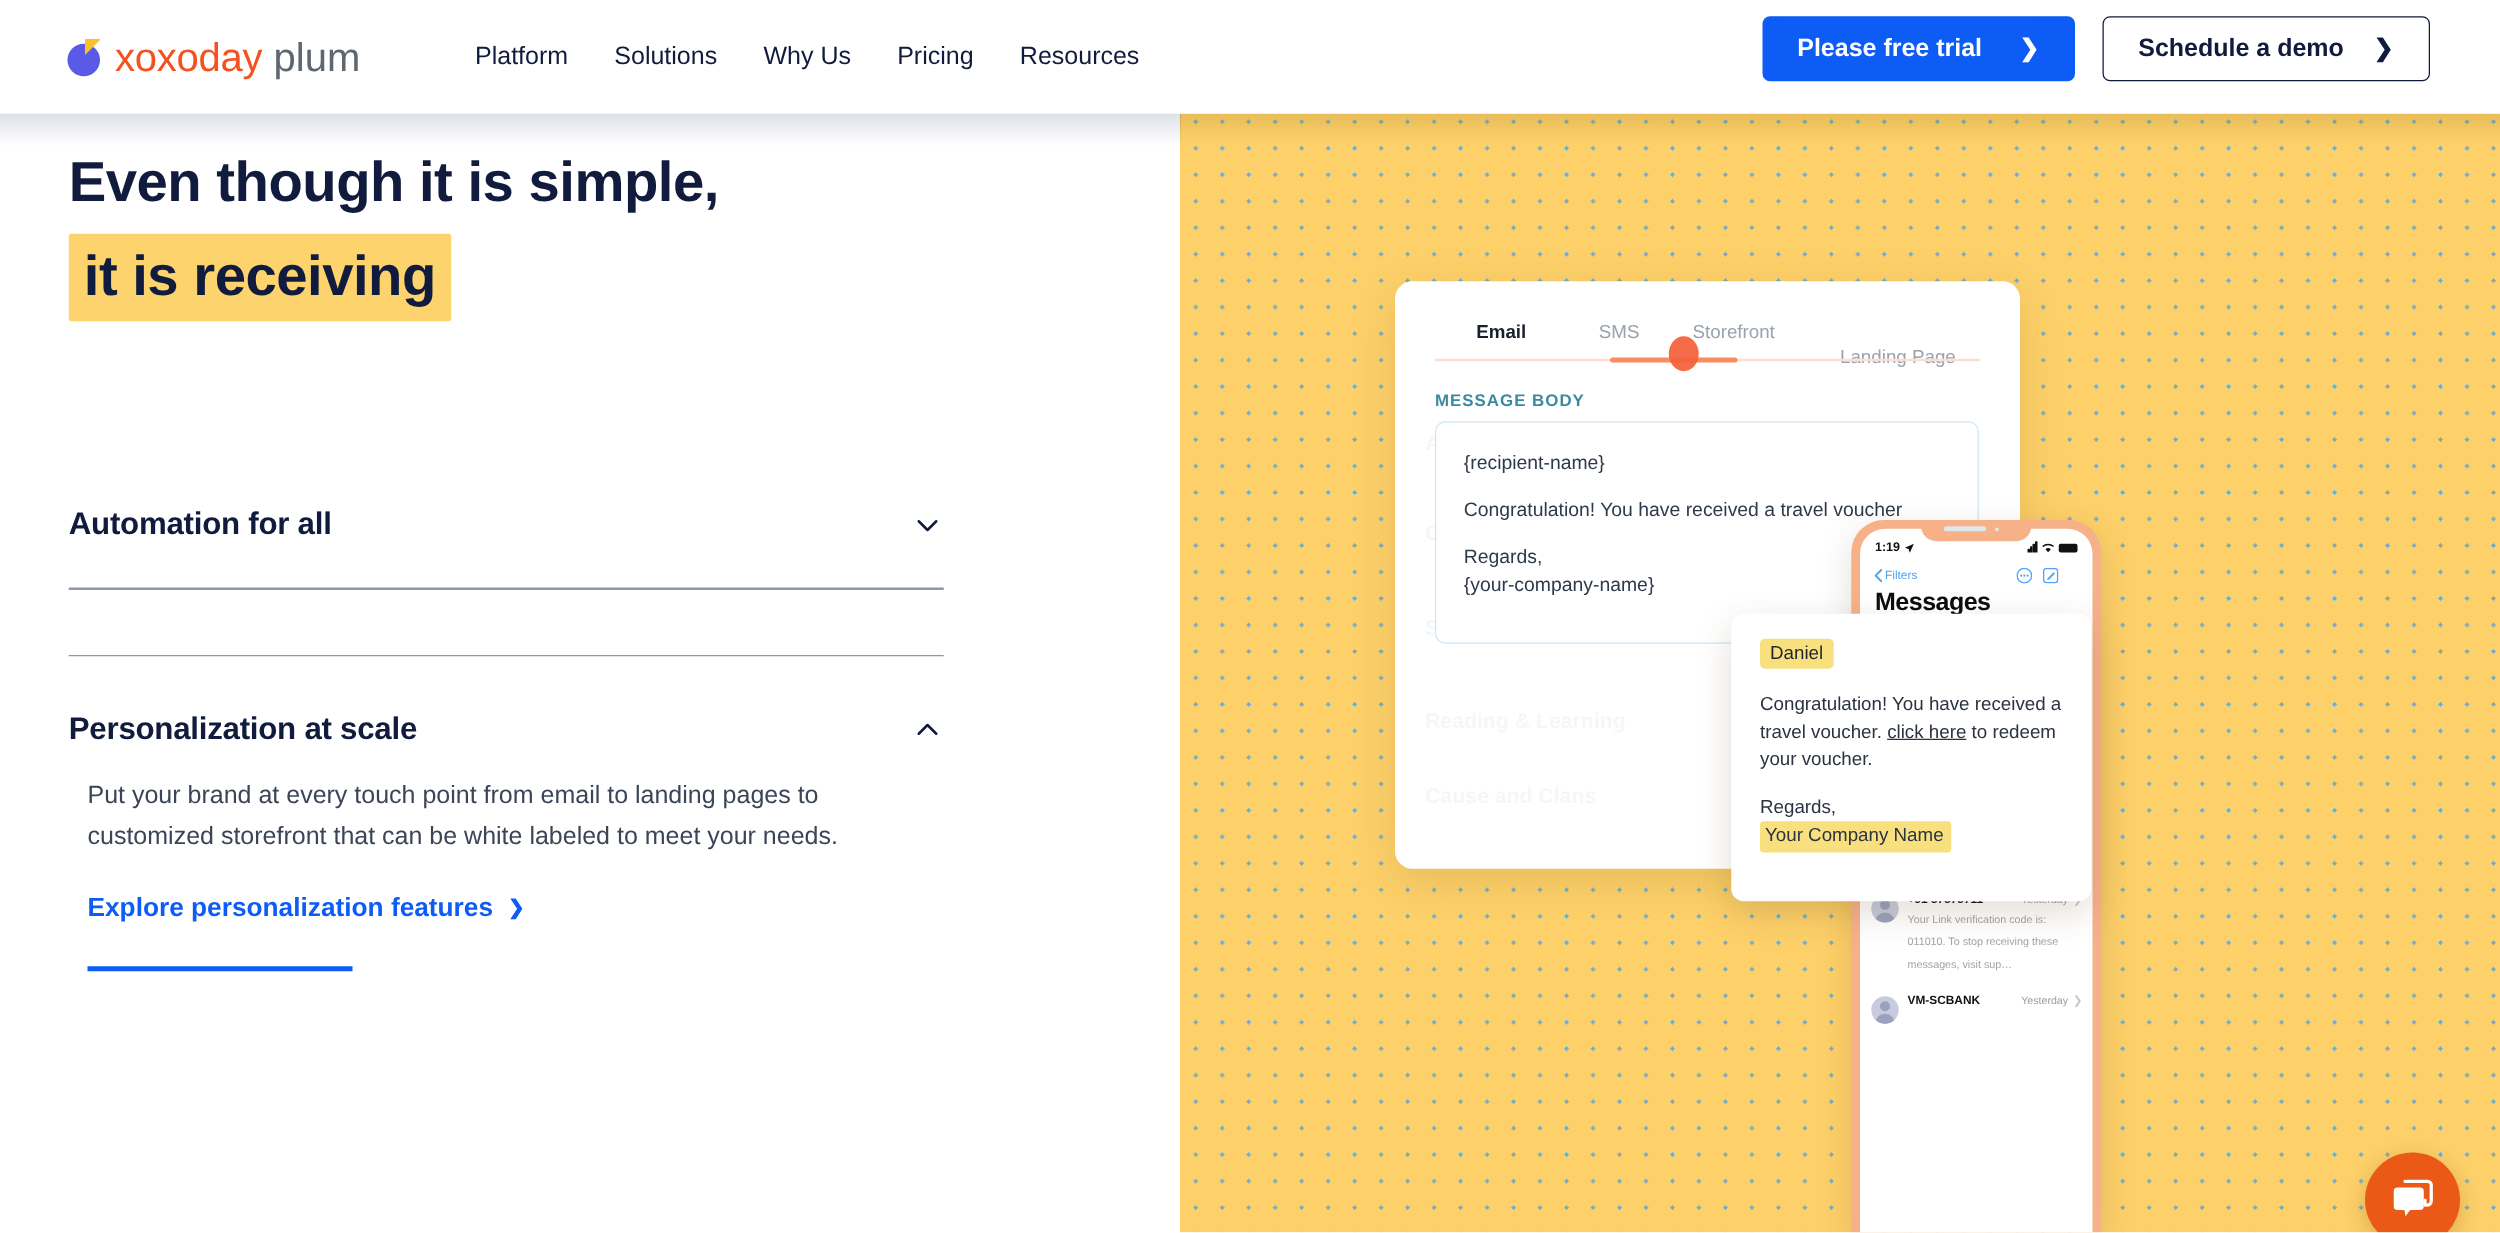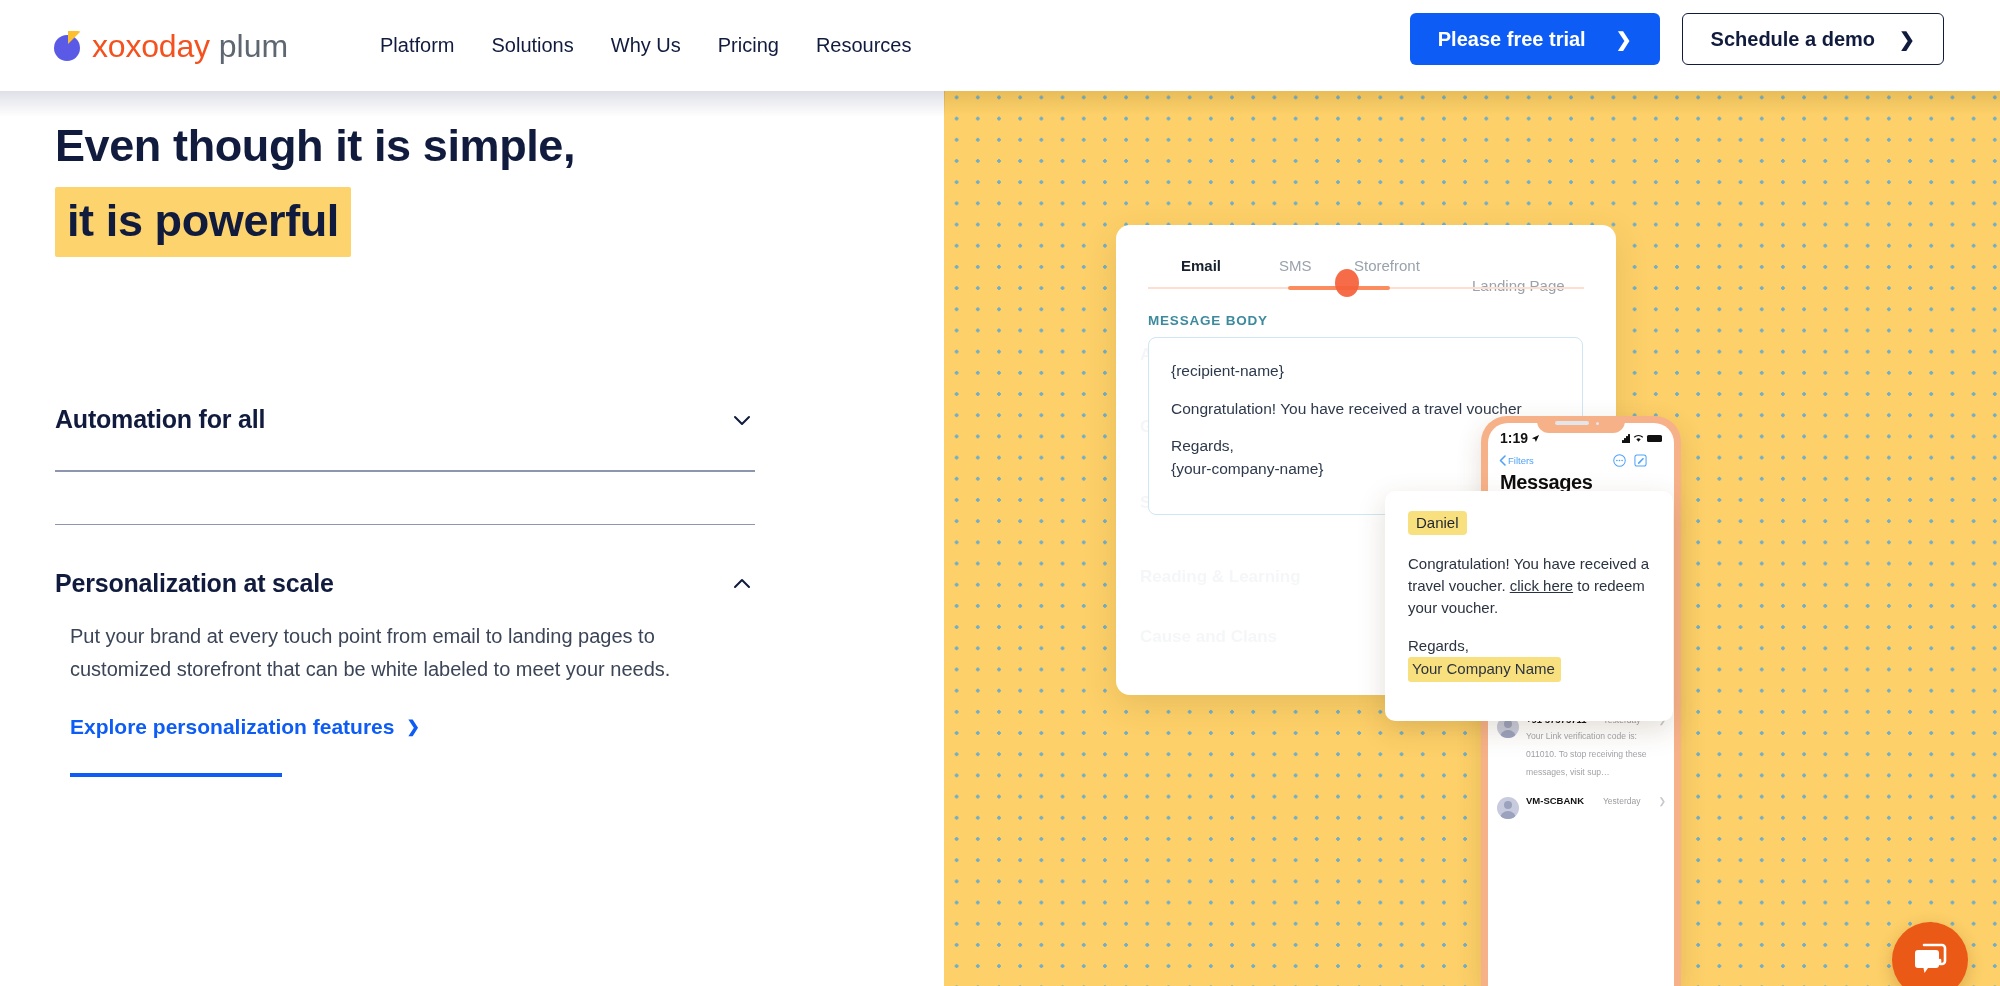--- a/index.html
+++ b/index.html
@@ -185,21 +185,21 @@
   }
   #notch-cam {
     position: absolute; left: 115px; top: 6px; width: 3px; height: 3px;
     background: #e2e5ea; border-radius: 50%; z-index: 5;
   }
   #status-bar {
     position: absolute; left: 0; top: 6px; width: 186px; height: 18px; z-index: 3;
     display: flex; align-items: center; justify-content: space-between;
     padding: 0 12px;
   }
-  #status-time { font-size: 14px; font-weight: 700; color: #111; display:flex; align-items:center; gap:3px;}
+  #status-time { font-size: 10px; font-weight: 700; color: #111; display:flex; align-items:center; gap:3px;}
   #status-right { display: flex; align-items: center; gap: 3px; }
   .sig-bar { display: inline-block; width: 2px; background: #111; border-radius: 0.5px; }
   .batt { width: 15px; height: 7px; background: #111; border-radius: 1.6px; }
   #phone-navrow {
     position: absolute; left: 0; top: 26px; width: 170px; height: 22px; z-index: 3;
     display: flex; align-items: center; justify-content: space-between; padding: 0 11px;
   }
   #filters-link { font-size: 9.5px; color: #4ea3f8; display: flex; align-items: center; gap: 2px; }
   #phone-icons { display: flex; align-items: center; gap: 8px; }
   #messages-title {
@@ -218,21 +218,21 @@
     content: ""; position: absolute; left: 7px; top: 4px; width: 8px; height: 8px;
     border-radius: 50%; background: #9aa2bd;
   }
   .msg-avatar::after {
     content: ""; position: absolute; left: 3px; top: 14px; width: 16px; height: 11px;
     border-radius: 8px 8px 0 0; background: #9aa2bd;
   }
   .msg-main { flex: 1; min-width: 0; }
   .msg-top { display: flex; justify-content: space-between; align-items: baseline; gap: 4px; }
   .msg-sender { font-size: 9.5px; font-weight: 700; color: #111; }
-  .msg-time { font-size: 8.5px; color: #9b9b9f; white-space: nowrap; display:flex; align-items:center; gap:18px;}
+  .msg-time { font-size: 8.5px; color: #9b9b9f; white-space: nowrap; display:flex; align-items:center; gap:4px;}
   .msg-prev { font-size: 8.6px; color: #a3a3a8; line-height: 1.35; margin-top: 1px; }
   .msg-chev { color: #c8c8cc; font-size: 9px; }
 
   
   #popup {
     position: absolute; left: 441px; top: 400px; width: 288px; height: 230px;
     background: #ffffff; border-radius: 10px; z-index: 12;
     box-shadow: 0 9px 28px rgba(90,60,20,0.17);
     padding: 20px 23px 0 23px;
   }
@@ -285,21 +285,21 @@
         <span>Schedule a demo</span>
         <span class="chev-r">❯</span>
       </span>
     </div>
   </div>
   <div id="header-shadow"></div>
 
   <div id="left">
     <h1 id="headline">
       <span>Even though it is simple,</span><br>
-      <span class="hl2"><span class="hl-mark">it is powerful</span></span>
+      <span class="hl2"><span class="hl-mark">it is receiving</span></span>
     </h1>
 
     <div id="accordion">
 
       <div class="acc-item">
         <div class="acc-head">
           <span class="acc-title">Automation for all</span>
           <span class="acc-chev">
             <svg width="26" height="26" viewBox="0 0 26 26">
                 <path d="M6 10 L13 17 L20 10" fill="none" stroke="#101b3d" stroke-width="2" stroke-linecap="round" stroke-linejoin="round"></path>

